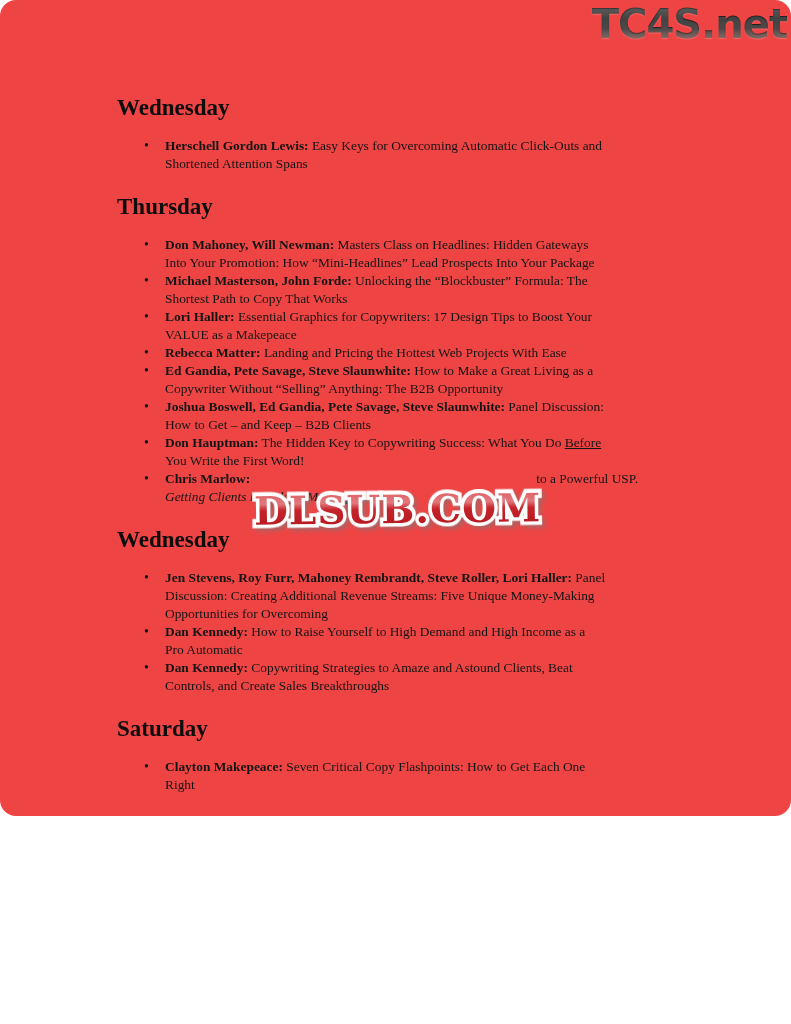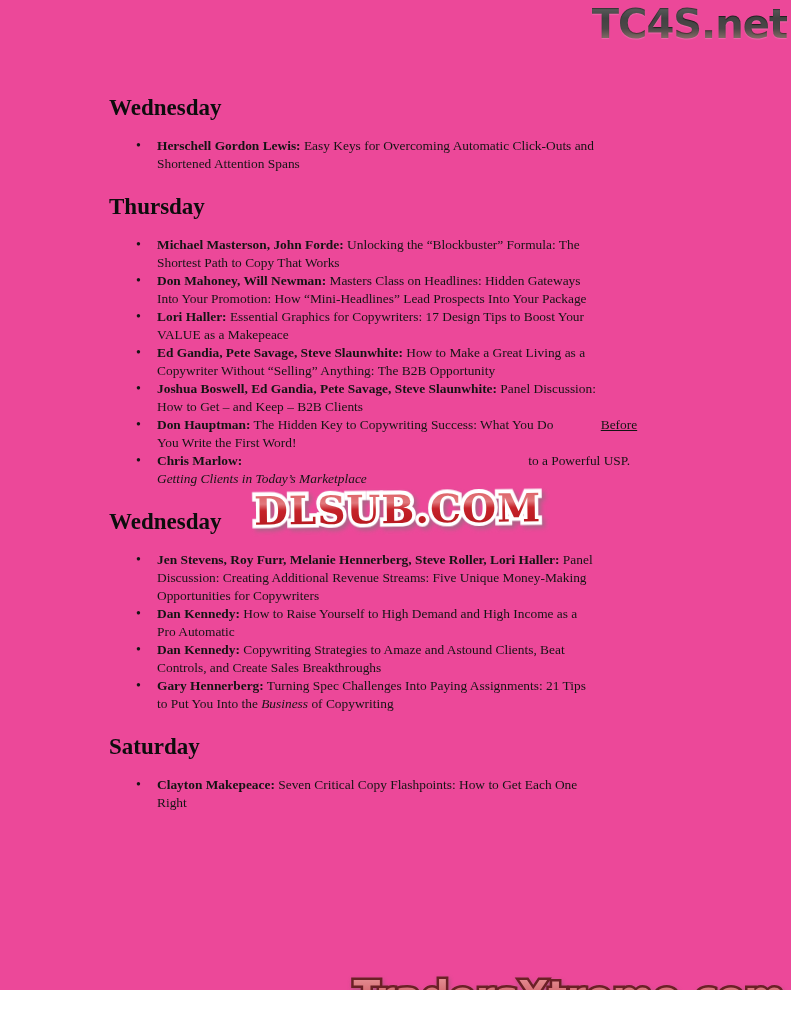--- a/index.html
+++ b/index.html
@@ -1,23 +1,24 @@
 <!DOCTYPE html>
 <html><head>
 <meta charset="utf-8">
 <style>
   html, body { margin: 0; padding: 0; background: #ffffff; }
   .page {
     position: relative;
     width: 791px;
-    height: 990px;
-    background: #ec4899;
+    height: 816px;
+    background: #ef4444;
     overflow: hidden;
     font-family: "Liberation Serif", serif;
     color: #141414;
+    border-radius: 16px;
   }
 
   
   .tc4s {
     position: absolute;
     top: 2px;
     right: 4px;
     font-family: "DejaVu Sans", sans-serif;
     font-weight: bold;
     font-size: 40px;
@@ -29,21 +30,21 @@
     -webkit-background-clip: text;
     background-clip: text;
     color: #2a2a2a;
     -webkit-text-fill-color: transparent;
     text-shadow: 0 1px 1px rgba(255,255,255,0.18);
   }
 
   
   .content {
     position: absolute;
-    left: 109px;
+    left: 117px;
     top: 95px;
     width: 600px;
   }
   .day-heading {
     font-size: 23px;
     line-height: 25px;
     font-weight: bold;
     margin: 0 0 17px 0;
     color: #0d0d0d;
   }
@@ -61,21 +62,21 @@
   }
   ul.sessions li::before {
     content: "\2022";
     position: absolute;
     left: 27px;
     top: 0;
     font-size: 14px;
   }
   .speakers { font-weight: bold; }
   .i { font-style: italic; }
-  .u { text-decoration: underline; margin-left: 44px; }
+  .u { text-decoration: underline; }
   .gap { display: inline-block; width: 286px; }
 
   
   .stamp {
     position: absolute;
     left: 254px;
     top: 488px;
     font-family: "DejaVu Serif", serif;
     font-weight: bold;
     font-size: 39px;
@@ -141,36 +142,36 @@
   <div class="content">
       <section>
         <h2 class="day-heading">Wednesday</h2>
         <ul class="sessions">
           <li><span class="speakers">Herschell Gordon Lewis:</span><span> Easy Keys for Overcoming Automatic Click-Outs and</span><br><span>Shortened Attention Spans</span></li>
         </ul>
       </section>
       <section>
         <h2 class="day-heading">Thursday</h2>
         <ul class="sessions">
+          <li><span class="speakers">Don Mahoney, Will Newman:</span><span> Masters Class on Headlines: Hidden Gateways</span><br><span>Into Your Promotion: How “Mini-Headlines” Lead Prospects Into Your Package</span></li>
           <li><span class="speakers">Michael Masterson, John Forde:</span><span> Unlocking the “Blockbuster” Formula: The</span><br><span>Shortest Path to Copy That Works</span></li>
-          <li><span class="speakers">Don Mahoney, Will Newman:</span><span> Masters Class on Headlines: Hidden Gateways</span><br><span>Into Your Promotion: How “Mini-Headlines” Lead Prospects Into Your Package</span></li>
           <li><span class="speakers">Lori Haller:</span><span> Essential Graphics for Copywriters: 17 Design Tips to Boost Your</span><br><span>VALUE as a Makepeace</span></li>
+          <li><span class="speakers">Rebecca Matter:</span><span> Landing and Pricing the Hottest Web Projects With Ease</span></li>
           <li><span class="speakers">Ed Gandia, Pete Savage, Steve Slaunwhite:</span><span> How to Make a Great Living as a</span><br><span>Copywriter Without “Selling” Anything: The B2B Opportunity</span></li>
           <li><span class="speakers">Joshua Boswell, Ed Gandia, Pete Savage, Steve Slaunwhite:</span><span> Panel Discussion:</span><br><span>How to Get – and Keep – B2B Clients</span></li>
           <li><span class="speakers">Don Hauptman:</span><span> The Hidden Key to Copywriting Success: What You Do </span><span class="u">Before</span><br><span>You Write the First Word!</span></li>
           <li><span class="speakers">Chris Marlow:</span><span class="gap"></span><span>to a Powerful USP.</span><br><span class="i">Getting Clients in Today’s Marketplace</span></li>
         </ul>
       </section>
       <section>
         <h2 class="day-heading">Wednesday</h2>
         <ul class="sessions">
-          <li><span class="speakers">Jen Stevens, Roy Furr, Melanie Hennerberg, Steve Roller, Lori Haller:</span><span> Panel</span><br><span>Discussion: Creating Additional Revenue Streams: Five Unique Money-Making</span><br><span>Opportunities for Copywriters</span></li>
+          <li><span class="speakers">Jen Stevens, Roy Furr, Mahoney Rembrandt, Steve Roller, Lori Haller:</span><span> Panel</span><br><span>Discussion: Creating Additional Revenue Streams: Five Unique Money-Making</span><br><span>Opportunities for Overcoming</span></li>
           <li><span class="speakers">Dan Kennedy:</span><span> How to Raise Yourself to High Demand and High Income as a</span><br><span>Pro Automatic</span></li>
           <li><span class="speakers">Dan Kennedy:</span><span> Copywriting Strategies to Amaze and Astound Clients, Beat</span><br><span>Controls, and Create Sales Breakthroughs</span></li>
-          <li><span class="speakers">Gary Hennerberg:</span><span> Turning Spec Challenges Into Paying Assignments: 21 Tips</span><br><span>to Put You Into the </span><span class="i">Business</span><span> of Copywriting</span></li>
         </ul>
       </section>
       <section>
         <h2 class="day-heading">Saturday</h2>
         <ul class="sessions">
           <li><span class="speakers">Clayton Makepeace:</span><span> Seven Critical Copy Flashpoints: How to Get Each One</span><br><span>Right</span></li>
         </ul>
       </section>
     </div>
 

